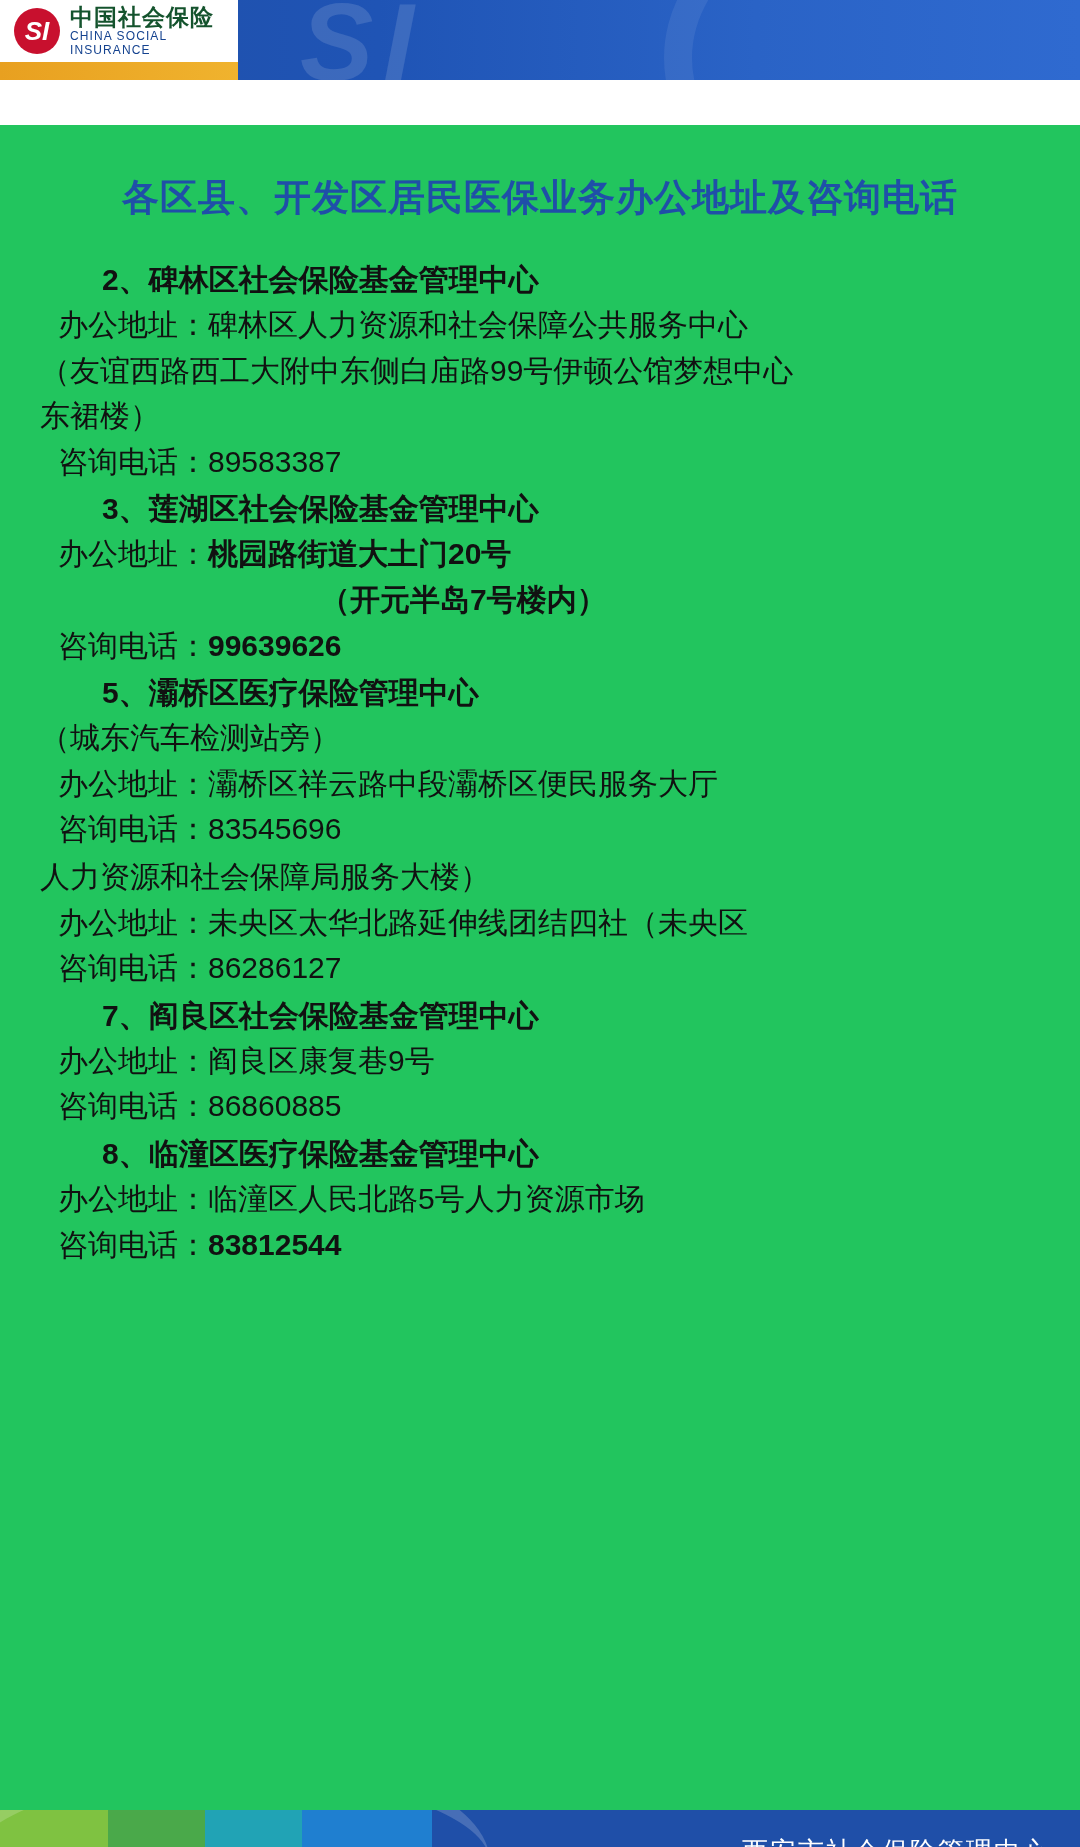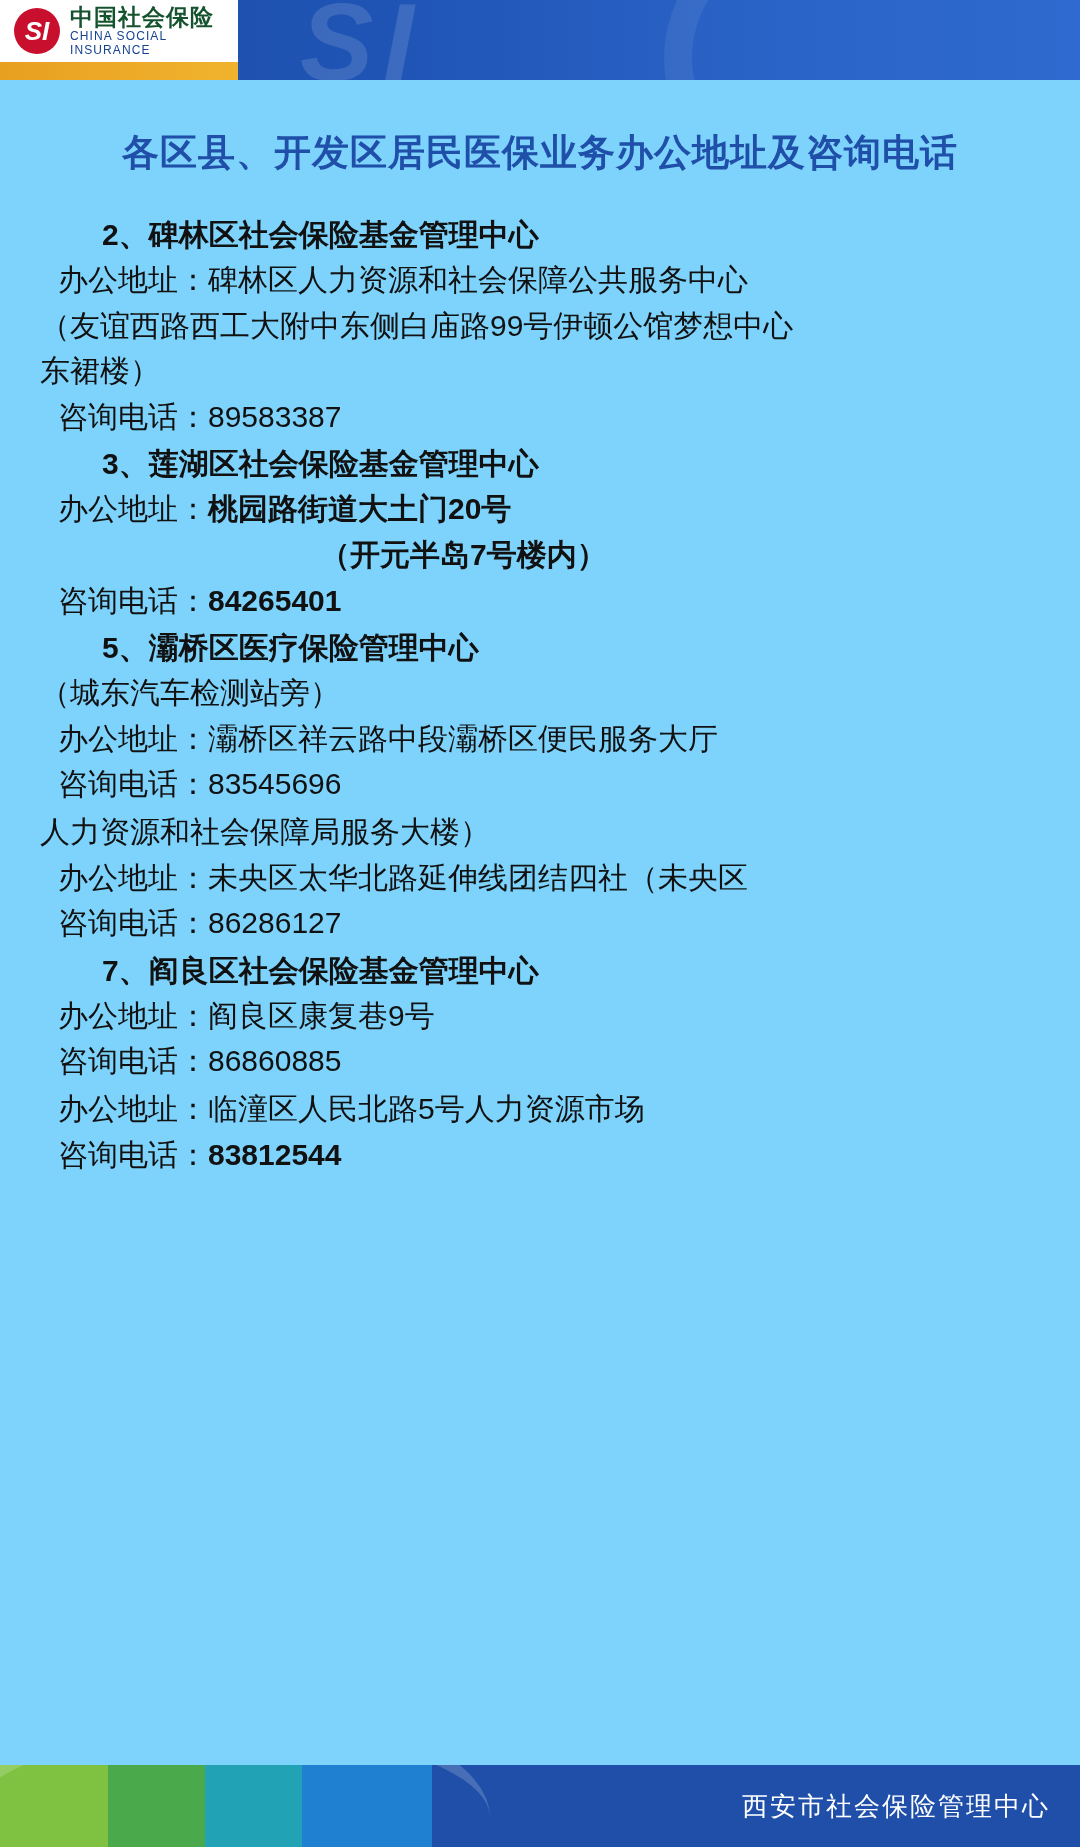--- a/index.html
+++ b/index.html
@@ -93,23 +93,24 @@
     font-size: 12px;
     color: #14428f;
     letter-spacing: 1.1px;
   }
 
   
   .main {
     position: relative;
     width: 1080px;
     height: 1685px;
-    background: #7dd3fc;
+    background: #22c55e;
     box-sizing: border-box;
     padding: 48px 40px 0 40px;
+    margin-top: 45px;
   }
   .page-title {
     text-align: center;
     color: #1f4fa8;
     font-size: 37px;
     font-weight: bold;
     letter-spacing: 1px;
     margin-bottom: 34px;
   }
 
@@ -207,21 +208,21 @@
     </div>
   </div>
 
   <div class="entry">
     <div class="entry-title">3、莲湖区社会保险基金管理中心</div>
     <div class="line hang">
       <span class="label">办公地址：</span><span class="val-bold">桃园路街道大土门20号</span>
     </div>
     <div class="line indent-addr val-bold">（开元半岛7号楼内）</div>
     <div class="line hang">
-      <span class="label">咨询电话：</span><span class="val-bold">84265401</span>
+      <span class="label">咨询电话：</span><span class="val-bold">99639626</span>
     </div>
   </div>
 
 
   <div class="entry">
     <div class="entry-title">5、灞桥区医疗保险管理中心</div>
     <div class="line" style="padding-left:0">（城东汽车检测站旁）</div>
     <div class="line hang">
       <span class="label">办公地址：</span><span class="val-norm">灞桥区祥云路中段灞桥区便民服务大厅</span>
     </div>
@@ -244,20 +245,21 @@
     <div class="entry-title">7、阎良区社会保险基金管理中心</div>
     <div class="line hang">
       <span class="label">办公地址：</span><span class="val-norm">阎良区康复巷9号</span>
     </div>
     <div class="line hang">
       <span class="label">咨询电话：</span><span class="val-norm">86860885</span>
     </div>
   </div>
 
   <div class="entry">
+    <div class="entry-title">8、临潼区医疗保险基金管理中心</div>
     <div class="line hang">
       <span class="label">办公地址：</span><span class="val-norm">临潼区人民北路5号人力资源市场</span>
     </div>
     <div class="line hang">
       <span class="label">咨询电话：</span><span class="val-bold">83812544</span>
     </div>
   </div>
 
 </div>
 

